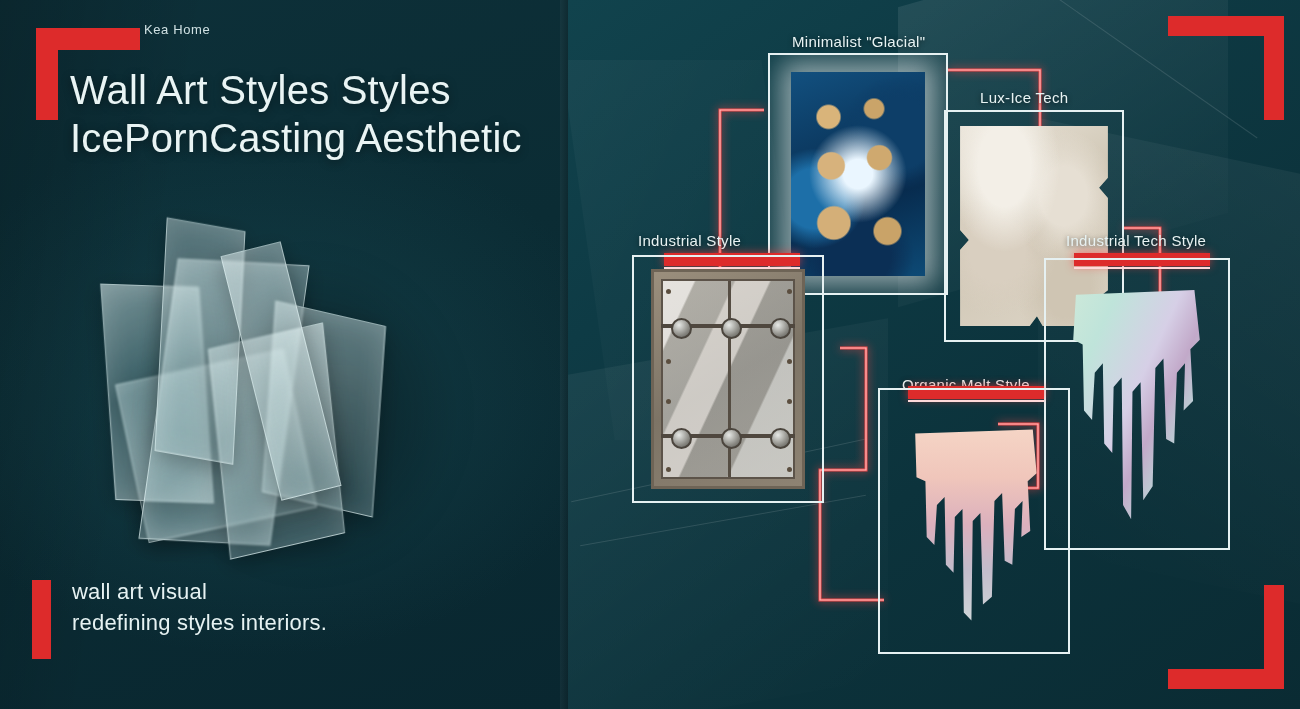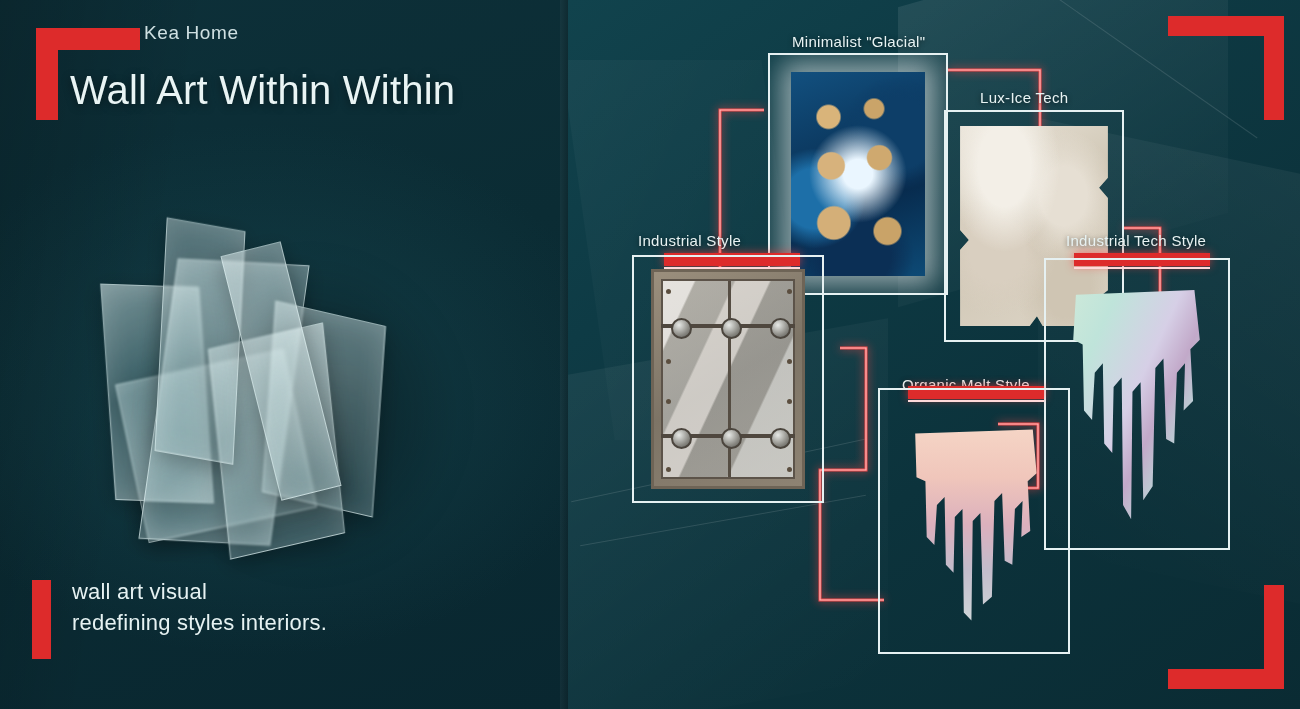--- a/index.html
+++ b/index.html
@@ -54,21 +54,21 @@
   .bracket{position:absolute;}
   .bracket span{position:absolute;background:#dd2b2b;display:block;}
 
   
   #eyebrow-wrap{position:absolute;left:36px;top:22px;}
   #eyebrow-bracket{position:absolute;left:0;top:6px;width:104px;height:92px;}
   #eyebrow-bracket .h{left:0;top:0;width:104px;height:22px;background:#dd2b2b;position:absolute;}
   #eyebrow-bracket .v{left:0;top:0;width:22px;height:92px;background:#dd2b2b;position:absolute;}
   #eyebrow-text{
     position:absolute;left:108px;top:0;white-space:nowrap;
-    color:#cfe0e2;font-size:19px;letter-spacing:.6px;
+    color:#cfe0e2;font-size:13px;letter-spacing:.6px;
   }
   #headline{
     position:absolute;left:70px;top:66px;width:490px;
     color:#e9f4f4;font-size:40px;line-height:48px;font-weight:400;
     letter-spacing:.2px;text-shadow:0 2px 10px rgba(0,0,0,.45);
   }
   #headline .l2{display:block;}
 
   
   #glass-art{position:absolute;left:100px;top:215px;width:360px;height:370px;}
@@ -196,21 +196,22 @@
 
   <div id="eyebrow-wrap">
     <div id="eyebrow-bracket">
       <i class="h"></i>
         <i class="v"></i>
     </div>
     <div id="eyebrow-text">Kea Home</div>
   </div>
 
   <div id="headline">
-    <span class="l1">Wall Art Within Within</span>
+    <span class="l1">Wall Art Styles Styles</span>
+    <span class="l2">IcePornCasting Aesthetic</span>
   </div>
 
   <div id="glass-art">
     <div class="shadow"></div>
     <div class="shard sh6"></div>
     <div class="shard sh1"></div>
     <div class="shard sh2"></div>
     <div class="shard sh4"></div>
     <div class="shard sh3"></div>
     <div class="shard sh5"></div>

